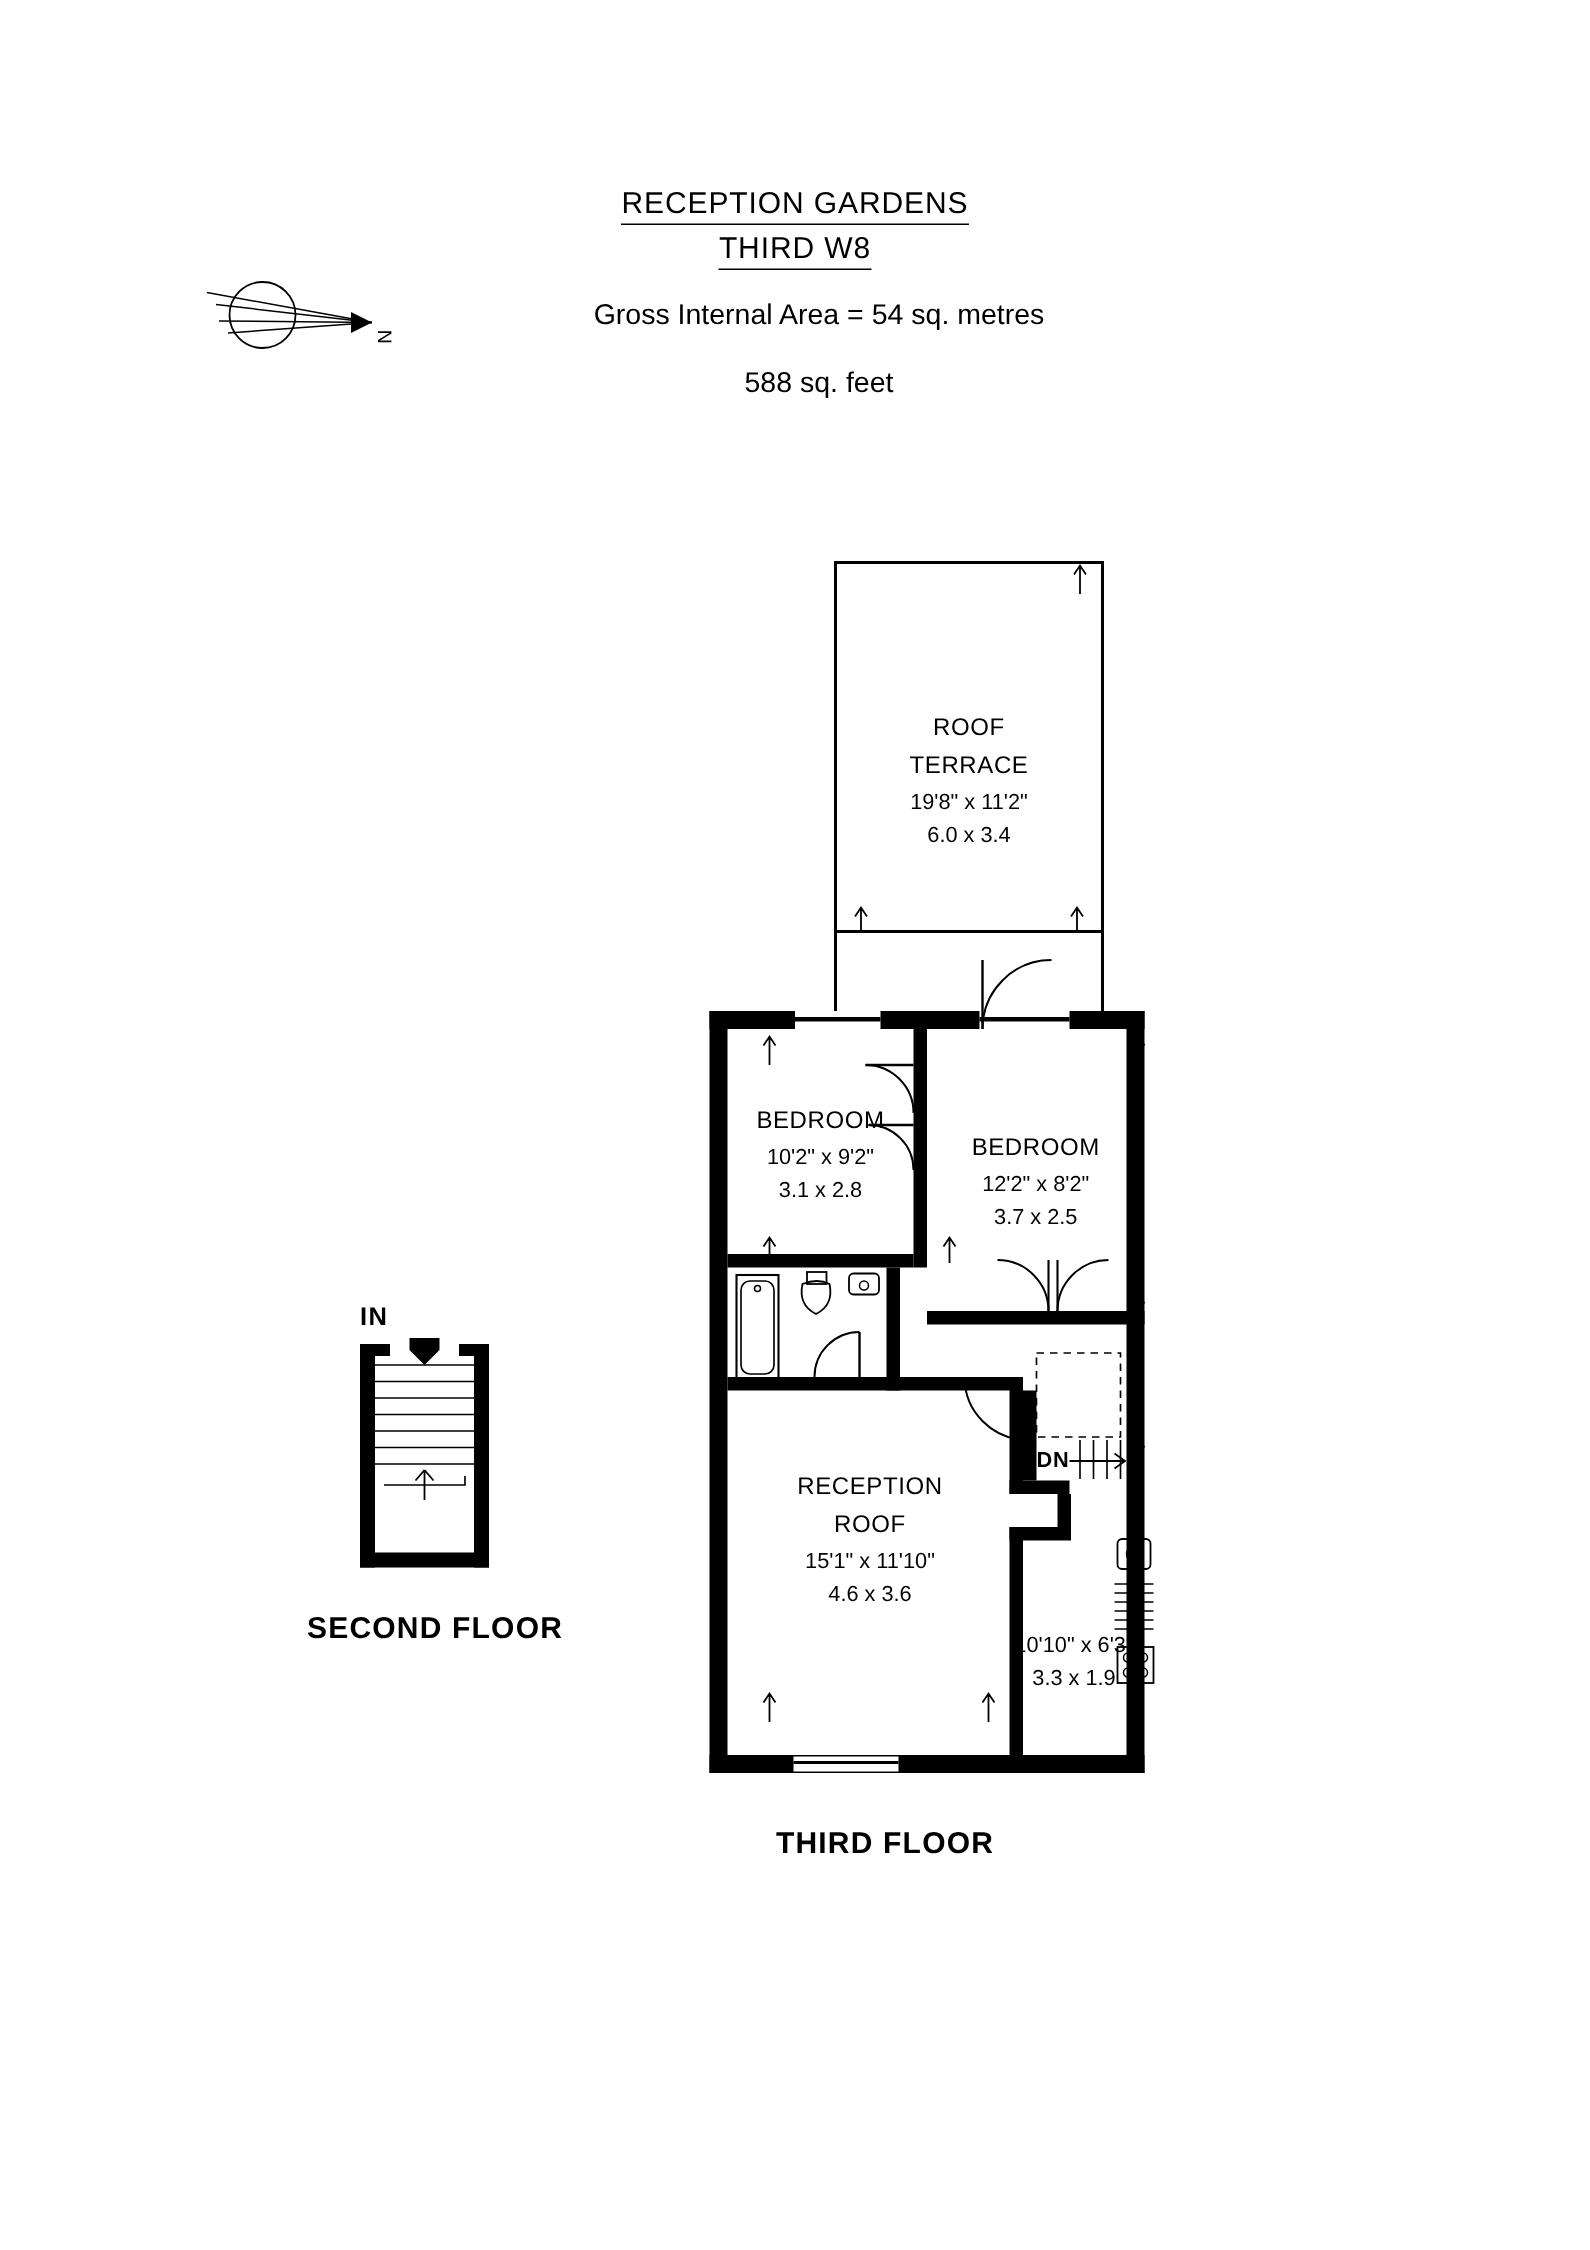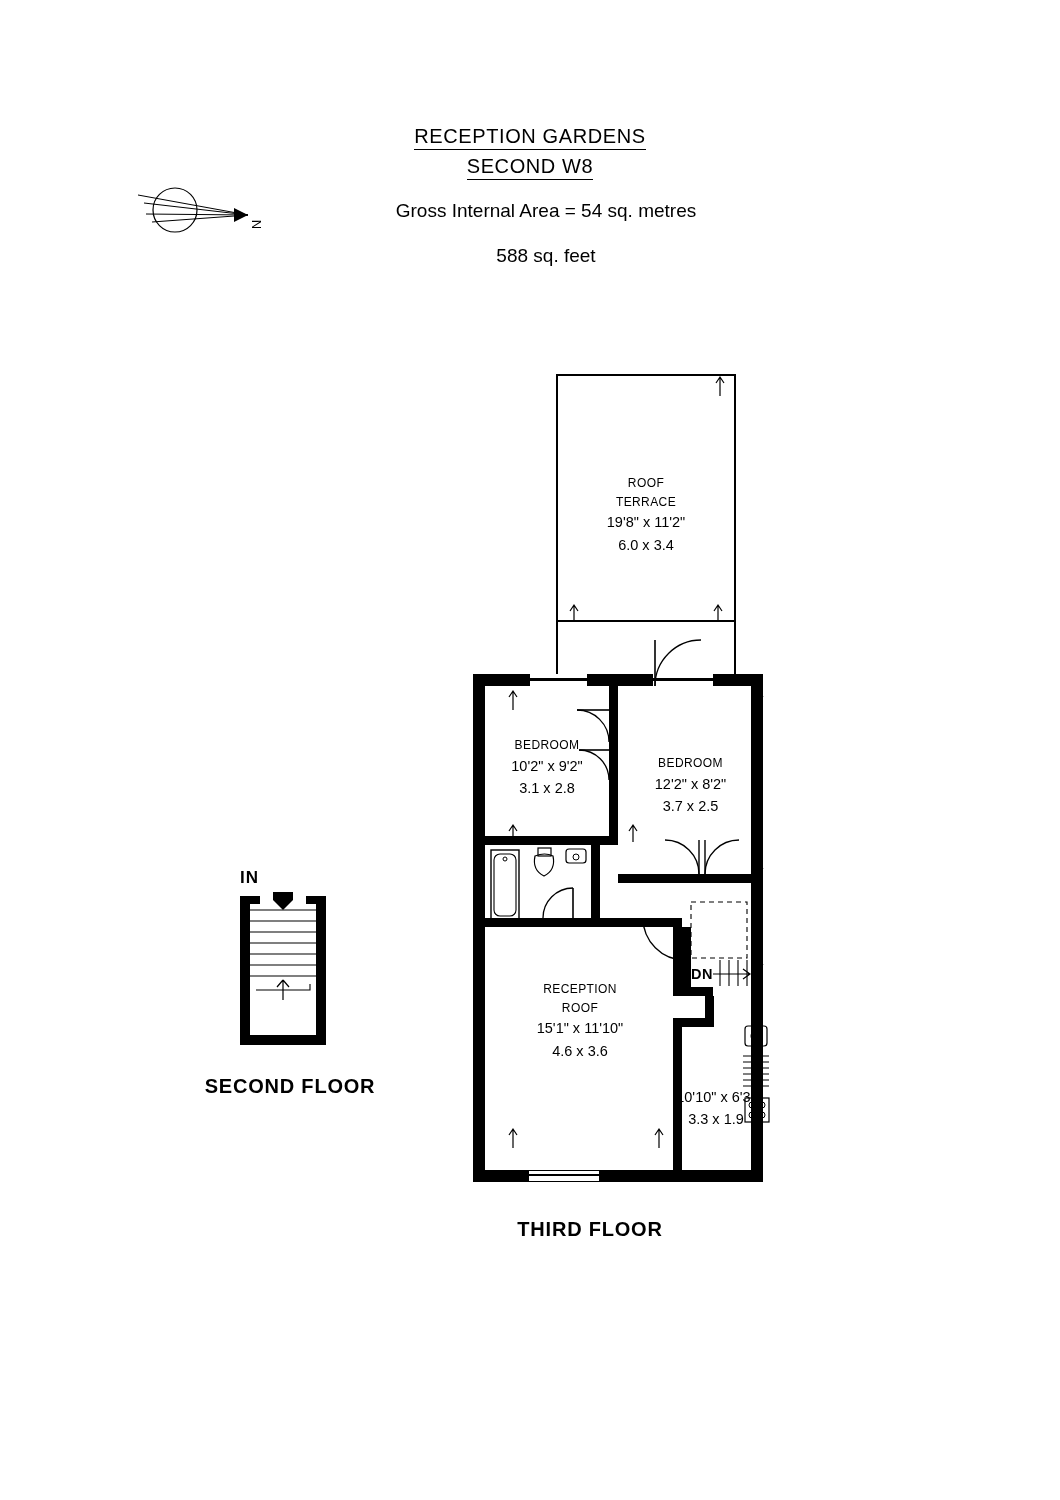--- a/index.html
+++ b/index.html
@@ -63,37 +63,37 @@
   #third-floor-caption { left: 430px; top: 1218px; width: 320px; }
 
   
   .room-label {
     position: absolute;
     text-align: center;
     white-space: nowrap;
     font-size: 14.5px;
     line-height: 1.55;
   }
-  .room-label .nm { font-size: 12px; letter-spacing: 0.4px; }
+  .room-label .nm { font-size: 16px; letter-spacing: 0.4px; }
 
   
   .wall { position: absolute; background: #000000; }
   .thin { position: absolute; background: #000000; }
   .room-fill { position: absolute; background: #ffffff; }
 
   svg { display: block; overflow: visible; }
 </style>
 </head>
 <body>
 
 <div id="page">
 
   <div id="title-block" class="abs">
     <div><span id="title-line1">RECEPTION GARDENS</span></div>
-    <div><span id="title-line2">SECOND W8</span></div>
+    <div><span id="title-line2">THIRD W8</span></div>
   </div>
 
   <div id="area-block" class="abs">
     <div id="area-line1">Gross Internal Area = 54 sq. metres</div>
     <div id="area-line2">588 sq. feet</div>
   </div>
 
   <div id="compass" class="abs">
     <svg width="150" height="85" viewBox="0 0 150 85">
       <circle cx="45" cy="40" r="22" fill="none" stroke="#000" stroke-width="1.2"></circle>

